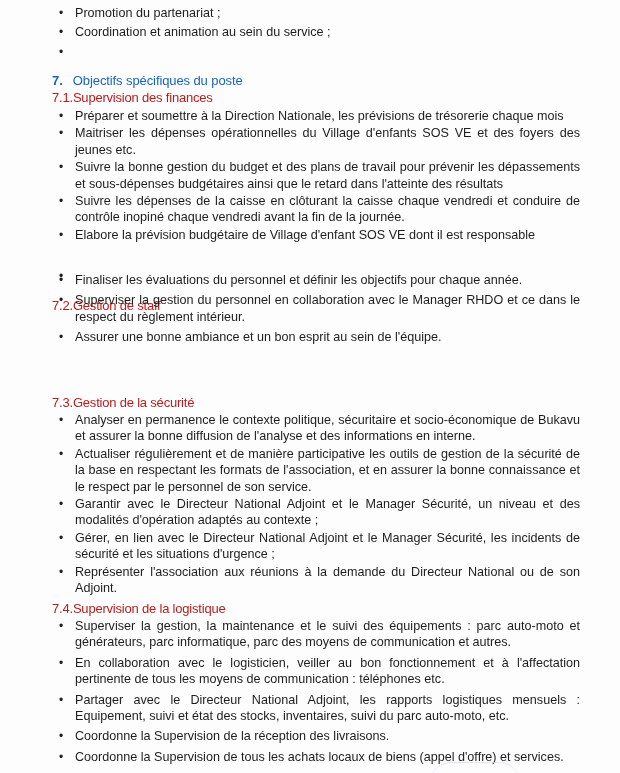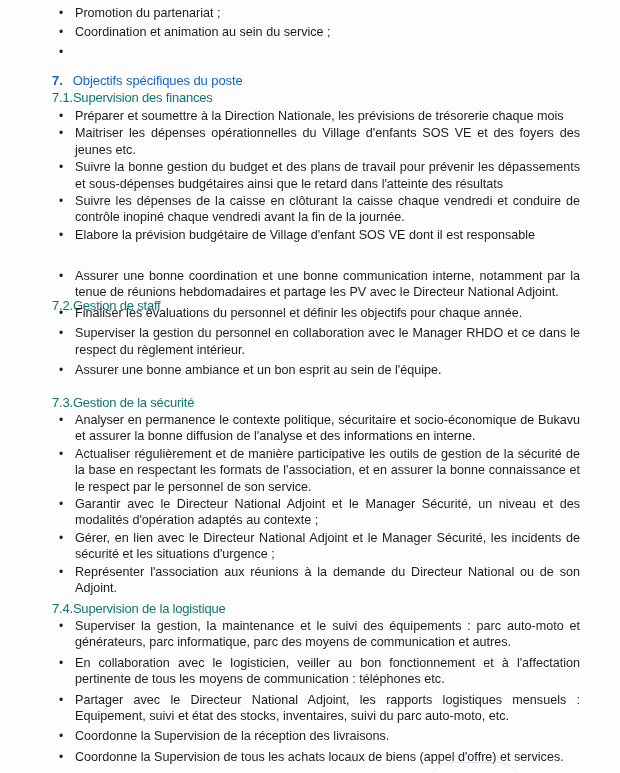--- a/index.html
+++ b/index.html
@@ -48,21 +48,21 @@
       top: 73px;
       color: #1565c0;
       font-size: 13px;
       font-weight: bold;
     }
     .h-main .num { margin-right: 10px; }
     .h-main .txt { font-weight: normal; letter-spacing: -0.1px; }
     .h-sub {
       position: absolute;
       left: 52px;
-      color: #0f766e;
+      color: #b91c1c;
       font-size: 13px;
       letter-spacing: -0.2px;
     }
     .sec { position: absolute; left: 0; width: 620px; }
     .sec li { margin-bottom: 0px; }
     .s1 li { margin-bottom: 1px; }
     .s2 li { margin-bottom: 4px; }
     .stamp {
       position: absolute;
       left: 430px;
@@ -93,21 +93,21 @@
   <ul class="bullets sec s1" style="top:108px;">
     <li><span class="dot">•</span><span>Préparer et soumettre à la Direction Nationale, les prévisions de trésorerie chaque mois</span></li>
     <li><span class="dot">•</span><span>Maitriser les dépenses opérationnelles du Village d'enfants SOS VE et des foyers des jeunes etc.</span></li>
     <li><span class="dot">•</span><span>Suivre la bonne gestion du budget et des plans de travail pour prévenir les dépassements et sous-dépenses budgétaires ainsi que le retard dans l'atteinte des résultats</span></li>
     <li><span class="dot">•</span><span>Suivre les dépenses de la caisse en clôturant la caisse chaque vendredi et conduire de contrôle inopiné chaque vendredi avant la fin de la journée.</span></li>
     <li><span class="dot">•</span><span>Elabore la prévision budgétaire de Village d'enfant SOS VE dont il est responsable</span></li>
   </ul>
 
   <div class="h-sub" style="top:251px;margin-top:47px;">7.2.Gestion de staff</div>
   <ul class="bullets sec s2" style="top:268px;">
-    <li><span class="dot">•</span><span>Assurer une bonne coordination et une bonne communication interne, notamment par la tenue de réunions hebdomadaires et partage les PV avec le Directeur National Adjoint.</span></li>
+    <li><span class="dot">•</span></li>
     <li><span class="dot">•</span><span>Finaliser les évaluations du personnel et définir les objectifs pour chaque année.</span></li>
     <li><span class="dot">•</span><span>Superviser la gestion du personnel en collaboration avec le Manager RHDO et ce dans le respect du règlement intérieur.</span></li>
     <li><span class="dot">•</span><span>Assurer une bonne ambiance et un bon esprit au sein de l'équipe.</span></li>
   </ul>
 
   <div class="h-sub" style="top:395px;text-align:center;">7.3.Gestion de la sécurité</div>
   <ul class="bullets sec s1" style="top:412px;">
     <li><span class="dot">•</span><span>Analyser en permanence le contexte politique, sécuritaire et socio-économique de Bukavu et assurer la bonne diffusion de l'analyse et des informations en interne.</span></li>
     <li><span class="dot">•</span><span>Actualiser régulièrement et de manière participative les outils de gestion de la sécurité de la base en respectant les formats de l'association, et en assurer la bonne connaissance et le respect par le personnel de son service.</span></li>
     <li><span class="dot">•</span><span>Garantir avec le Directeur National Adjoint et le Manager Sécurité, un niveau et des modalités d'opération adaptés au contexte ;</span></li>

